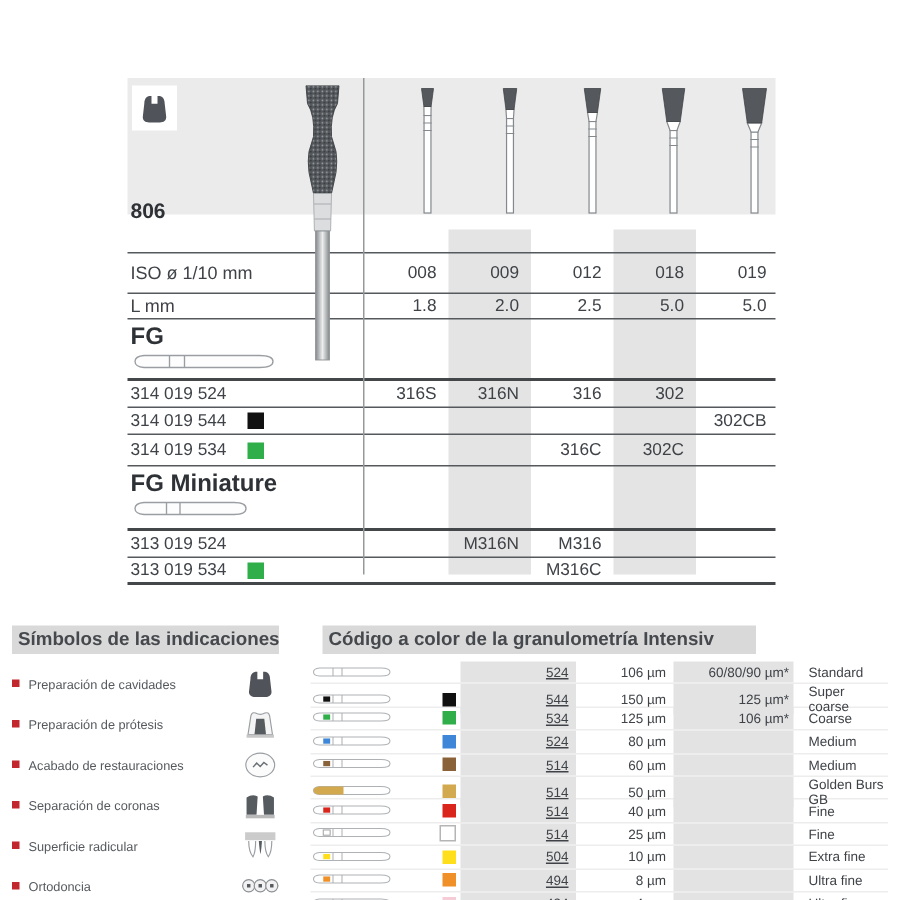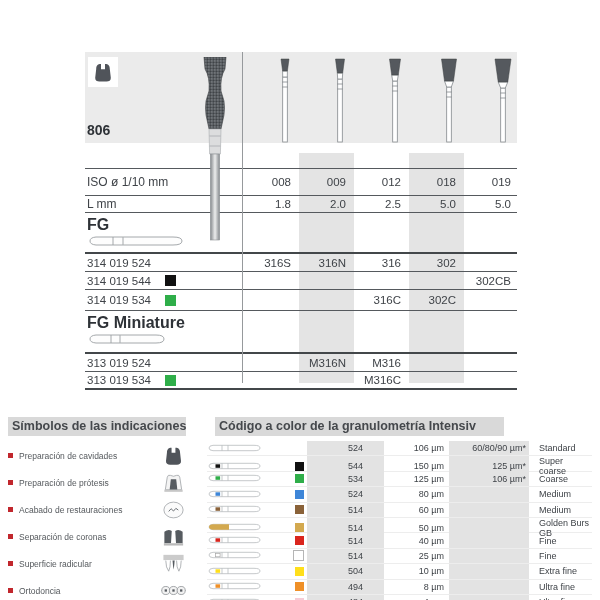--- a/index.html
+++ b/index.html
@@ -5,21 +5,21 @@
   html,body{margin:0;padding:0;}
   body{width:600px;height:600px;overflow:hidden;background:#fff;
        font-family:"Liberation Sans",sans-serif;color:#3f4348;}
   #page{position:relative;width:600px;height:600px;}
 
   
   .ttable{position:absolute;left:85px;top:52px;width:432px;height:331px;}
   .burpanel{position:absolute;left:0;top:0;width:432px;height:91px;background:#ebebeb;}
   .shape-box{position:absolute;left:3px;top:5px;width:30px;height:30px;background:#fff;
              display:flex;align-items:center;justify-content:center;}
-  .shape-code{position:absolute;left:2px;top:70px;font-weight:bold;font-size:14px;color:#2e3237;}
+  .shape-code{position:absolute;left:2px;top:80px;font-weight:bold;font-size:14px;color:#2e3237;}
   .vline{position:absolute;left:157px;top:0;width:1px;height:331px;background:#96999c;z-index:3;}
   .stripe{position:absolute;top:101px;height:230px;background:#e4e4e4;z-index:0;}
   .stripe.s1{left:214px;width:55px;}
   .stripe.s2{left:324px;width:55px;}
   .photo{position:absolute;left:108px;top:5px;z-index:2;}
   .burD{position:absolute;top:6px;z-index:1;}
   .rows{position:absolute;left:0;top:116px;width:432px;z-index:1;}
   .grid-row{display:grid;grid-template-columns:157px 55px 55px 55px 55px 55px;
             box-sizing:border-box;align-items:center;background:transparent;}
   .grid-row .lbl{padding-left:2px;font-size:12px;}
@@ -48,21 +48,21 @@
   
   .grit{position:absolute;left:207px;top:417px;width:385px;}
   .grit .sec-title{margin-left:8px;width:289px;box-sizing:border-box;}
   .grit-table{margin-top:5px;}
   .grit-row{display:grid;grid-template-columns:62px 38px 77px 62px 3px 80px 5px 1fr;
             height:14.4px;align-items:center;font-size:9px;border-bottom:1px solid #ededed;}
   .grit-row.last{border-bottom:1px solid #d6d6d6;}
   .g-il{padding-top:1px;}
   .g-sqc{display:flex;justify-content:flex-end;padding-right:3px;}
   .g-sq{width:9px;height:9px;}
-  .g-code{background:#e3e3e3;height:100%;display:flex;align-items:center;justify-content:flex-end;padding-right:21px;box-sizing:border-box;}
+  .g-code{background:#e3e3e3;height:100%;display:flex;align-items:center;justify-content:flex-end;padding-right:5px;box-sizing:border-box;text-decoration:underline;}
   .g-grit{text-align:right;padding-right:2px;}
   .g-alt{background:#e3e3e3;height:100%;display:flex;align-items:center;justify-content:flex-end;padding-right:3px;box-sizing:border-box;}
   .g-name{padding-left:5px;}
 </style>
 </head>
 <body>
 
 <div id="page">
 
   <div class="ttable">

